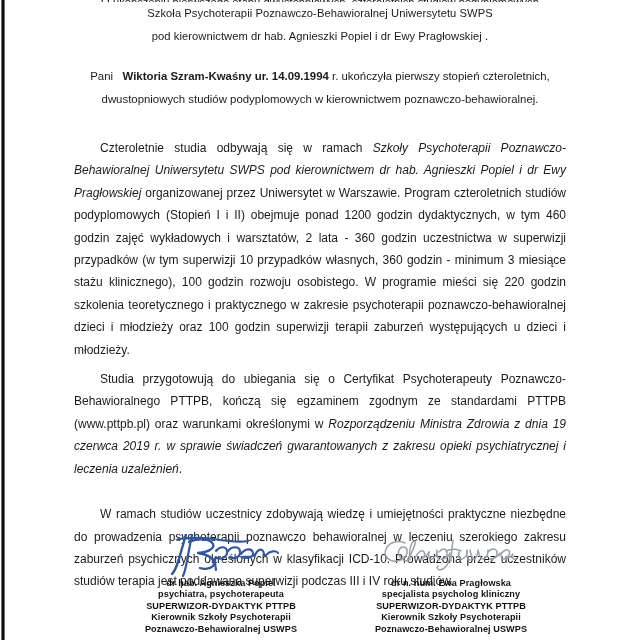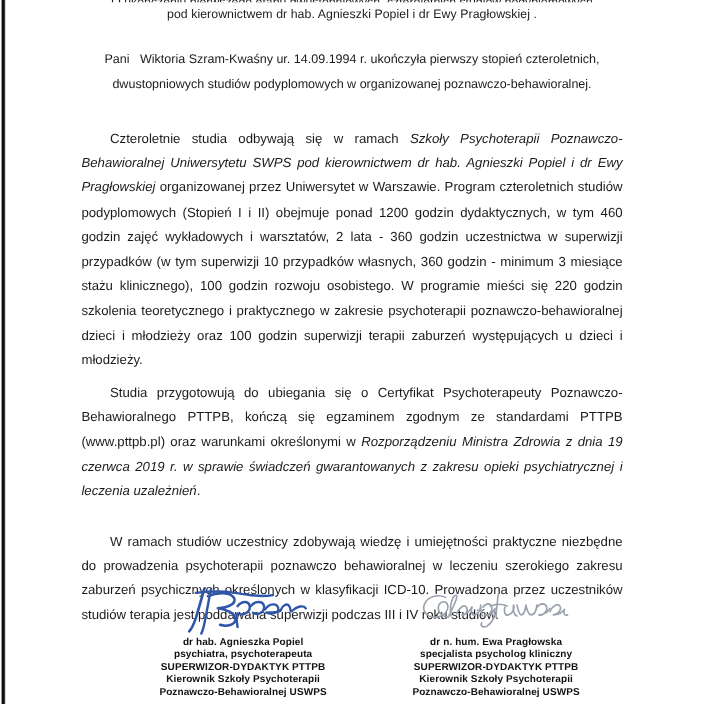--- a/index.html
+++ b/index.html
@@ -63,21 +63,21 @@
     font-size: 11.2px;
   }
 
   .recipient {
     text-align: center;
     font-size: 11.4px;
     line-height: 23px;
     margin-top: 18px;
   }
   .recipient .bold {
-    font-weight: normal;
+    font-weight: bold;
   }
 
   
   .para {
     text-align: justify;
     text-justify: inter-word;
     font-size: 12px;
     line-height: 22.4px;
     text-indent: 26px;
     margin: 0;
@@ -122,30 +122,31 @@
 </head>
 <body>
 
 <div class="scan-edge"></div>
 
 <div class="page">
   <div class="content">
 
     <div>
       <div class="line-clip">O ukończeniu pierwszego etapu dwustopniowych, czteroletnich studiów podyplomowych</div>
+      <div class="centered ital">Szkoła Psychoterapii Poznawczo-Behawioralnej Uniwersytetu SWPS</div>
       <div class="centered ital">pod kierownictwem dr hab. Agnieszki Popiel i dr Ewy Pragłowskiej .</div>
     </div>
 
     <div class="recipient">
       <div>
         <span>Pani</span>
         &nbsp;&nbsp;<span class="bold">Wiktoria Szram-Kwaśny ur. 14.09.1994</span>
         <span>r. ukończyła pierwszy stopień czteroletnich,</span>
       </div>
-      <div>dwustopniowych  studiów podyplomowych w organizowanej poznawczo-behawioralnej.</div>
+      <div>dwustopniowych  studiów podyplomowych w kierownictwem poznawczo-behawioralnej.</div>
     </div>
 
     <p class="para p1"><span>Czteroletnie studia odbywają się w ramach </span><em>Szkoły Psychoterapii Poznawczo-Behawioralnej Uniwersytetu SWPS pod kierownictwem dr hab. Agnieszki Popiel i dr Ewy Pragłowskiej</em><span> organizowanej przez  Uniwersytet w Warszawie. Program czteroletnich studiów podyplomowych (Stopień I i II) obejmuje ponad 1200 godzin dydaktycznych,  w tym 460 godzin zajęć wykładowych i warsztatów, 2 lata - 360 godzin uczestnictwa w superwizji przypadków (w tym superwizji 10 przypadków własnych, 360 godzin - minimum 3 miesiące stażu klinicznego), 100 godzin rozwoju osobistego. W programie mieści się 220 godzin szkolenia teoretycznego i praktycznego w zakresie psychoterapii poznawczo-behawioralnej dzieci i młodzieży oraz 100 godzin superwizji terapii zaburzeń występujących u dzieci i młodzieży.</span></p>
 
     <p class="para p2"><span>Studia przygotowują do ubiegania się o Certyfikat Psychoterapeuty Poznawczo-Behawioralnego PTTPB, kończą się egzaminem zgodnym ze standardami PTTPB (www.pttpb.pl) oraz warunkami określonymi w </span><em>Rozporządzeniu Ministra Zdrowia z dnia 19 czerwca 2019 r. w sprawie świadczeń gwarantowanych z zakresu opieki psychiatrycznej i leczenia uzależnień</em><span>.</span></p>
 
     <p class="para p3"><span>W ramach studiów uczestnicy zdobywają wiedzę i umiejętności praktyczne niezbędne do prowadzenia psychoterapii poznawczo behawioralnej w leczeniu szerokiego zakresu zaburzeń psychicznych określonych w klasyfikacji ICD-10. Prowadzona przez uczestników studiów terapia jest poddawana superwizji podczas III i IV roku studiów.</span></p>
 
   </div>
 

